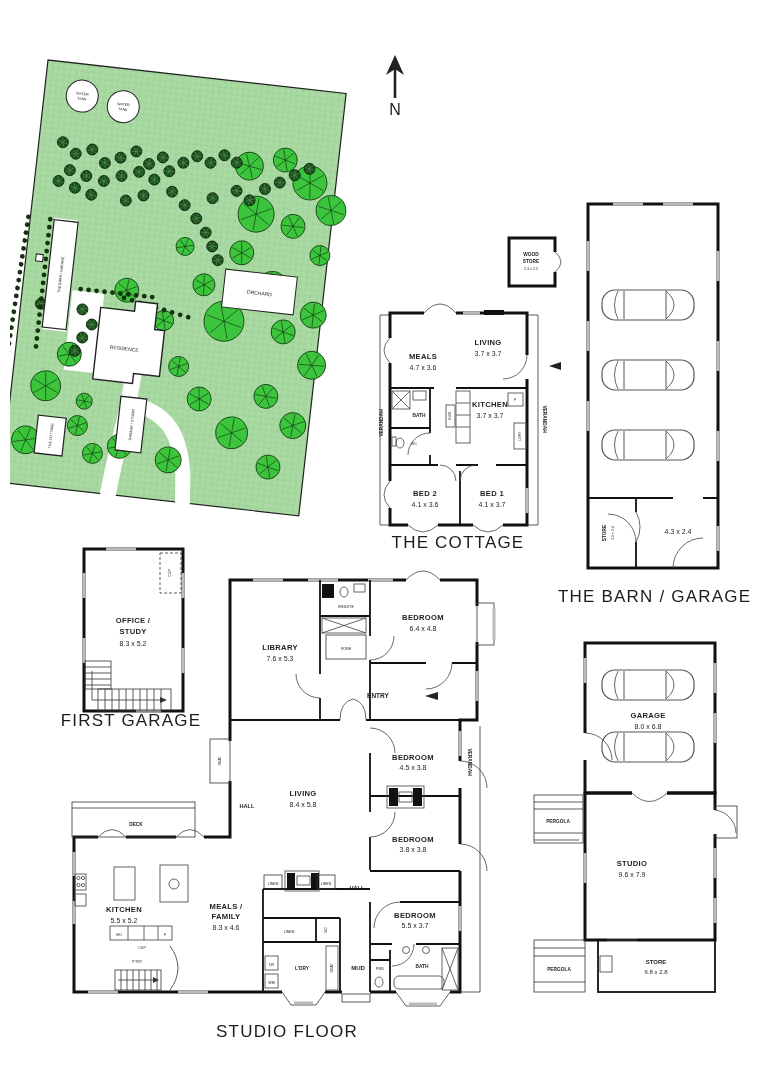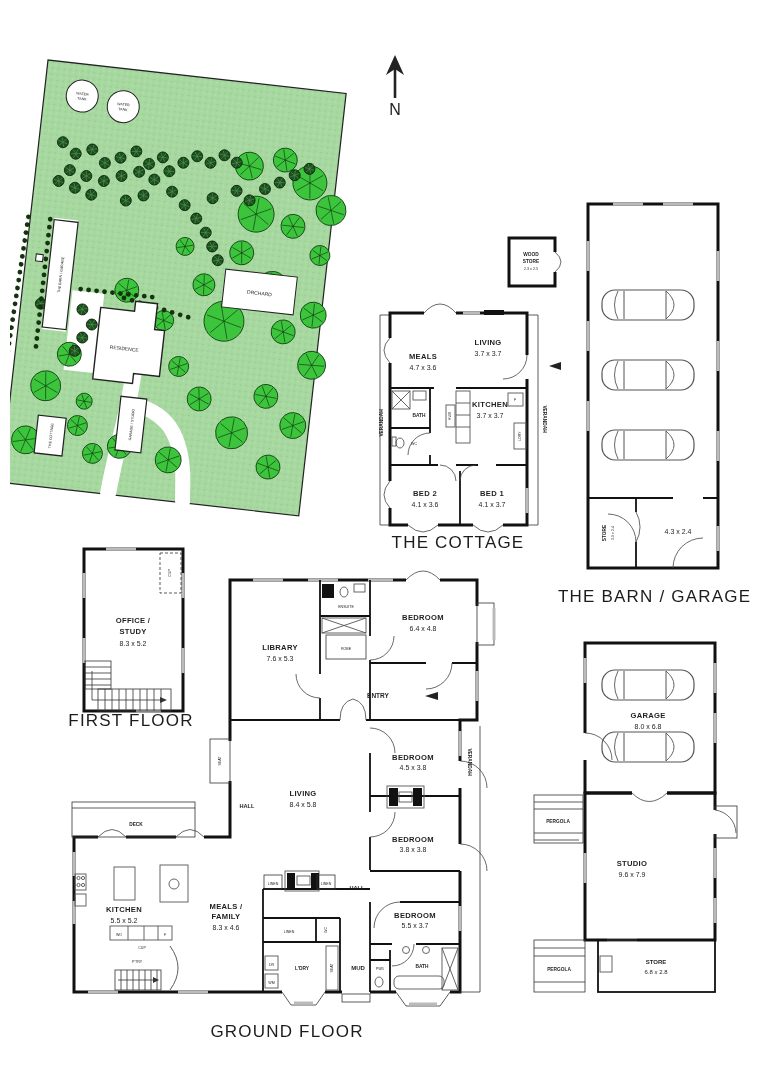--- a/index.html
+++ b/index.html
@@ -926,21 +926,21 @@
       <path class="thin" d="M9,124 h26 M9,130 h26 M9,136 h26 M9,142 h26"></path>
       <rect x="22" y="146" width="73" height="22" class="thin"></rect>
       <path class="thin" d="M29,146 v22 M36,146 v22 M43,146 v22 M50,146 v22 M57,146 v22 M64,146 v22 M71,146 v22 M78,146 v22 M85,146 v22"></path>
       <path class="thin" d="M16,128 V157 H84"></path>
       <polygon points="84,154 91,157 84,160" fill="#333"></polygon>
     </g>
     <text class="rn" x="57" y="80">OFFICE /</text>
     <text class="rn" x="57" y="91">STUDY</text>
     <text class="rs" x="57" y="103">8.3 x 5.2</text>
   </svg>
-  <div class="title" style="left:51px;top:711px;width:160px">FIRST FLOOR</div>
+  <div class="title" style="left:51px;top:711px;width:160px">FIRST GARAGE</div>
 
   <svg class="plan" style="left:58px;top:556px" width="452" height="460" viewBox="0 0 452 460">
     <path class="w3" d="M172,24 H419 V164 H402 V436 H16 V281 H172 Z"></path>
 
     <g>
       <path class="gap" d="M348,24 H382"></path>
         <path class="arc" d="M348,24 Q365,6 382,24"></path>
       <path class="win" d="M195,24 H225 M250,24 H280 M310,24 H335"></path>
       <path class="gap" d="M419,50 V86"></path>
       <rect x="419" y="47" width="17" height="42" class="thin"></rect>
@@ -1077,21 +1077,21 @@
     <text class="rn" x="355" y="286">BEDROOM</text>
     <text class="rs" x="355" y="296">3.8 x 3.8</text>
     <text class="rn" x="357" y="362">BEDROOM</text>
     <text class="rs" x="357" y="372">5.5 x 3.7</text>
     <text class="rn" x="66" y="356">KITCHEN</text>
     <text class="rs" x="66" y="367">5.5 x 5.2</text>
     <text class="rn" x="168" y="353">MEALS /</text>
     <text class="rn" x="168" y="363">FAMILY</text>
     <text class="rs" x="168" y="374">8.3 x 4.6</text>
   </svg>
-  <div class="title" style="left:197px;top:1022px;width:180px">GROUND FLOOR</div>
+  <div class="title" style="left:197px;top:1022px;width:180px">STUDIO FLOOR</div>
 
   <svg class="plan" style="left:532px;top:638px" width="208" height="362" viewBox="0 0 208 362">
     <rect x="53" y="5" width="130" height="150" class="w3"></rect>
     <path class="win" d="M183,25 V55 M183,75 V105 M53,20 V45"></path>
     <path class="gap" d="M53,95 V122"></path>
       <path class="arc" d="M53,95 A27,27 0 0 1 80,122"></path>
     <use href="#carp" transform="translate(66,26)"></use>
     <use href="#carp" transform="translate(66,88)"></use>
     <text class="rn" x="116" y="80">GARAGE</text>
     <text class="rs" x="116" y="91">8.0 x 6.8</text>

